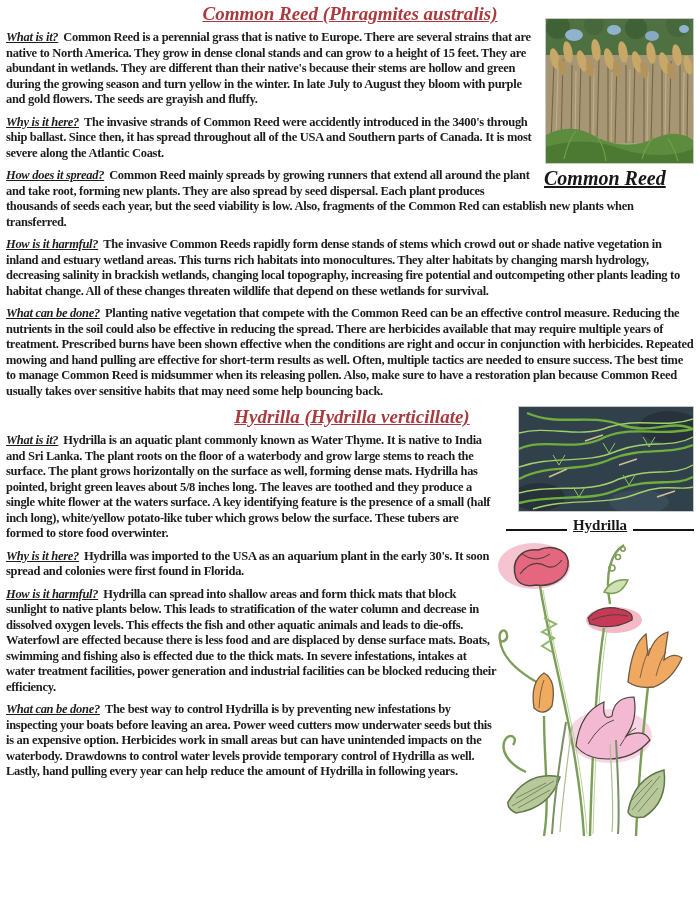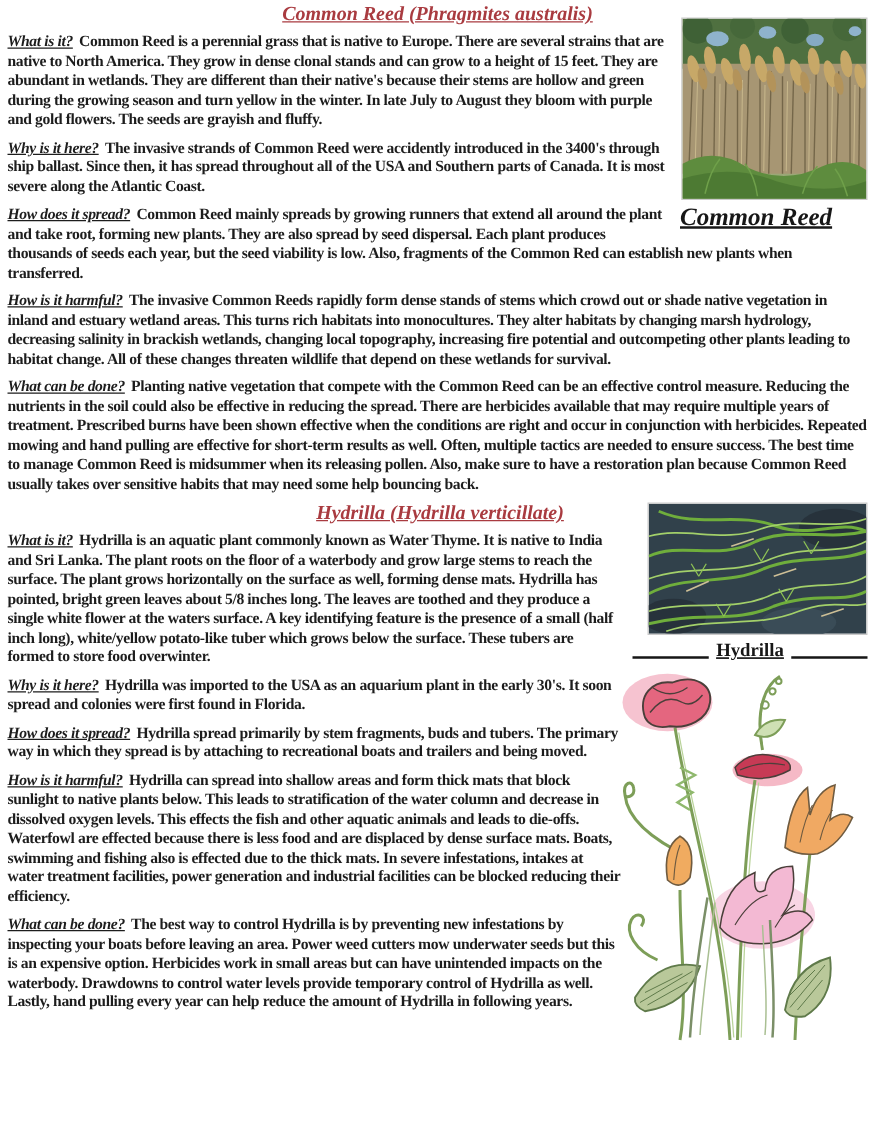--- a/index.html
+++ b/index.html
@@ -3,41 +3,41 @@
 <meta charset="utf-8">
 <style>
   html,body{margin:0;padding:0;}
   body{
     width:700px;height:906px;overflow:hidden;background:#ffffff;
     font-family:"Liberation Serif","DejaVu Serif",serif;
     color:#1d1d1d;font-weight:bold;
   }
   .page{position:relative;width:700px;height:906px;box-sizing:border-box;padding:3px 6px 0 6px;}
   .sec-title{
-    font-size:16px;font-style:italic;font-weight:bold;color:#a93b40;
+    font-size:19px;font-style:italic;font-weight:bold;color:#a93b40;
     text-align:center;text-decoration:underline;margin:0 0 5px 0;
   }
   .qa{
     font-size:12.5px;line-height:15.5px;letter-spacing:-0.3px;
     margin:0 0 7px 0;text-align:left;
   }
   .q-label{font-style:italic;text-decoration:underline;margin-right:5px;}
   
   .fig1{float:right;width:150px;margin:-12px 0 4px 9px;}
   .fig1 svg{display:block;width:147px;height:144px;border:1px solid #c9c9c9;margin-left:auto;}
   .fig1-caption{
     font-size:20px;font-style:italic;font-weight:bold;color:#171717;
     text-align:left;text-decoration:underline;margin-top:3px;white-space:nowrap;
   }
   
   .sec2{margin-top:4px;}
   .sec2 .sec-title{position:relative;left:100px;}
   .fig2{float:right;width:188px;margin:0 0 0 8px;}
   .fig2 .photo{display:block;width:174px;height:104px;border:1px solid #c9c9c9;margin-left:auto;}
-  .cap-row{display:flex;align-items:flex-end;margin-top:4px;text-decoration:underline;}
+  .cap-row{display:flex;align-items:flex-end;margin-top:4px;}
   .cap-line{flex:1;height:2px;background:#161616;margin-bottom:3px;}
   .cap-text{
     font-size:15px;font-weight:bold;color:#171717;text-decoration:underline;
     padding:0 6px;line-height:18px;white-space:nowrap;
   }
   .flower{display:block;width:202px;height:300px;margin:6px 0 0 -14px;}
 </style>
 </head>
 <body>
 
@@ -253,23 +253,20 @@
 
     <div class="sec-title">Hydrilla (Hydrilla verticillate)</div>
 
     <p class="qa">
       <span class="q-label">What is it?</span><span>Hydrilla is an aquatic plant commonly known as Water Thyme. It is native to India and Sri Lanka. The plant roots on the floor of a waterbody and grow large stems to reach the surface. The plant grows horizontally on the surface as well, forming dense mats. Hydrilla has pointed, bright green leaves about 5/8 inches long. The leaves are toothed and they produce a single white flower at the waters surface. A key identifying feature is the presence of a small (half inch long), white/yellow potato-like tuber which grows below the surface. These tubers are formed to store food overwinter.</span>
     </p>
     <p class="qa">
       <span class="q-label">Why is it here?</span><span>Hydrilla was imported to the USA as an aquarium plant in the early 30's. It soon spread and colonies were first found in Florida.</span>
     </p>
     <p class="qa">
-      <span class="q-label">How does it spread?</span><span>Hydrilla spread primarily by stem fragments, buds and tubers. The primary way in which they spread is by attaching to recreational boats and trailers and being moved.</span>
-    </p>
-    <p class="qa">
       <span class="q-label">How is it harmful?</span><span>Hydrilla can spread into shallow areas and form thick mats that block sunlight to native plants below. This leads to stratification of the water column and decrease in dissolved oxygen levels. This effects the fish and other aquatic animals and leads to die-offs. Waterfowl are effected because there is less food and are displaced by dense surface mats. Boats, swimming and fishing also is effected due to the thick mats. In severe infestations, intakes at water treatment facilities, power generation and industrial facilities can be blocked reducing their efficiency.</span>
     </p>
     <p class="qa">
       <span class="q-label">What can be done?</span><span>The best way to control Hydrilla is by preventing new infestations by inspecting your boats before leaving an area. Power weed cutters mow underwater seeds but this is an expensive option. Herbicides work in small areas but can have unintended impacts on the waterbody. Drawdowns to control water levels provide temporary control of Hydrilla as well. Lastly, hand pulling every year can help reduce the amount of Hydrilla in following years.</span>
     </p>
   </div>
 
 </div>
 
 </body></html>

